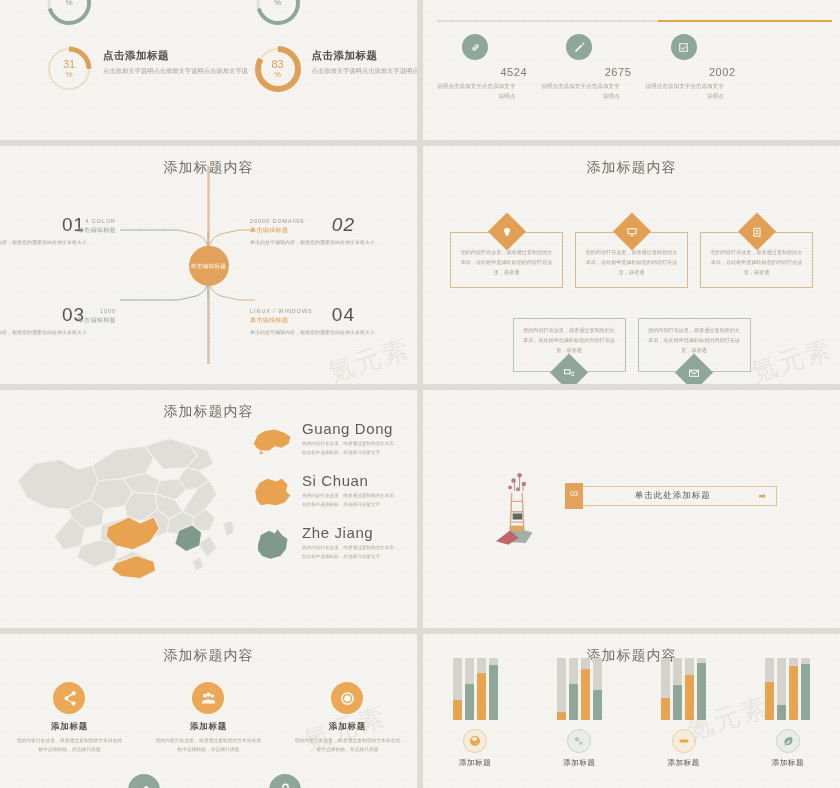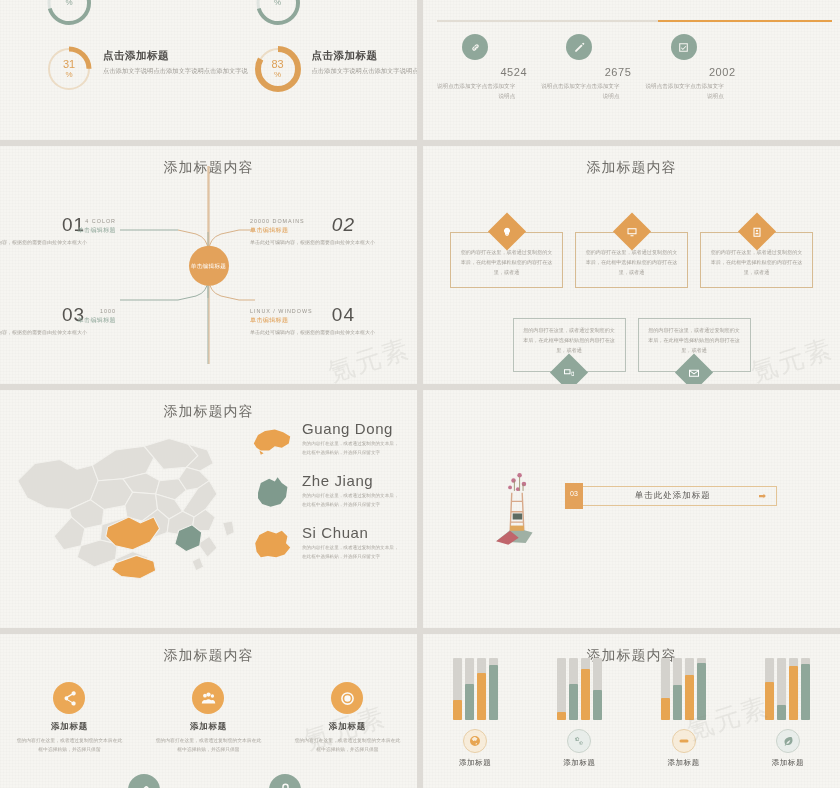--- a/index.html
+++ b/index.html
@@ -439,36 +439,36 @@
               </svg>
           </div>
           <div>
             <h5>Guang Dong</h5>
             <p>您的内容打在这里，或者通过复制您的文本后，在此框中选择粘贴，并选择只保留文字</p>
           </div>
         </div>
         <div class="prov">
           <div class="shape">
             <svg viewBox="0 0 60 50">
-                <path d="M10 26 L14 12 L26 6 L34 10 L38 4 L44 12 L52 18 L50 32 L42 42 L28 46 L16 42 L10 34 Z" fill="#7f9a8d"></path>
+                <path d="M6 24 L12 12 L24 6 L36 10 L44 6 L52 14 L50 24 L56 30 L48 40 L36 44 L24 42 L14 44 L8 36 Z" fill="#e9a24f"></path>
               </svg>
           </div>
           <div>
-            <h5>Zhe Jiang</h5>
+            <h5>Si Chuan</h5>
             <p>您的内容打在这里，或者通过复制您的文本后，在此框中选择粘贴，并选择只保留文字</p>
           </div>
         </div>
         <div class="prov">
           <div class="shape">
             <svg viewBox="0 0 60 50">
-                <path d="M6 24 L12 12 L24 6 L36 10 L44 6 L52 14 L50 24 L56 30 L48 40 L36 44 L24 42 L14 44 L8 36 Z" fill="#e9a24f"></path>
+                <path d="M10 26 L14 12 L26 6 L34 10 L38 4 L44 12 L52 18 L50 32 L42 42 L28 46 L16 42 L10 34 Z" fill="#7f9a8d"></path>
               </svg>
           </div>
           <div>
-            <h5>Si Chuan</h5>
+            <h5>Zhe Jiang</h5>
             <p>您的内容打在这里，或者通过复制您的文本后，在此框中选择粘贴，并选择只保留文字</p>
           </div>
         </div>
       </div>
     </div>
   </div>
 
   <div class="slide">
     <div class="slide-inner">
       <div class="illus">

